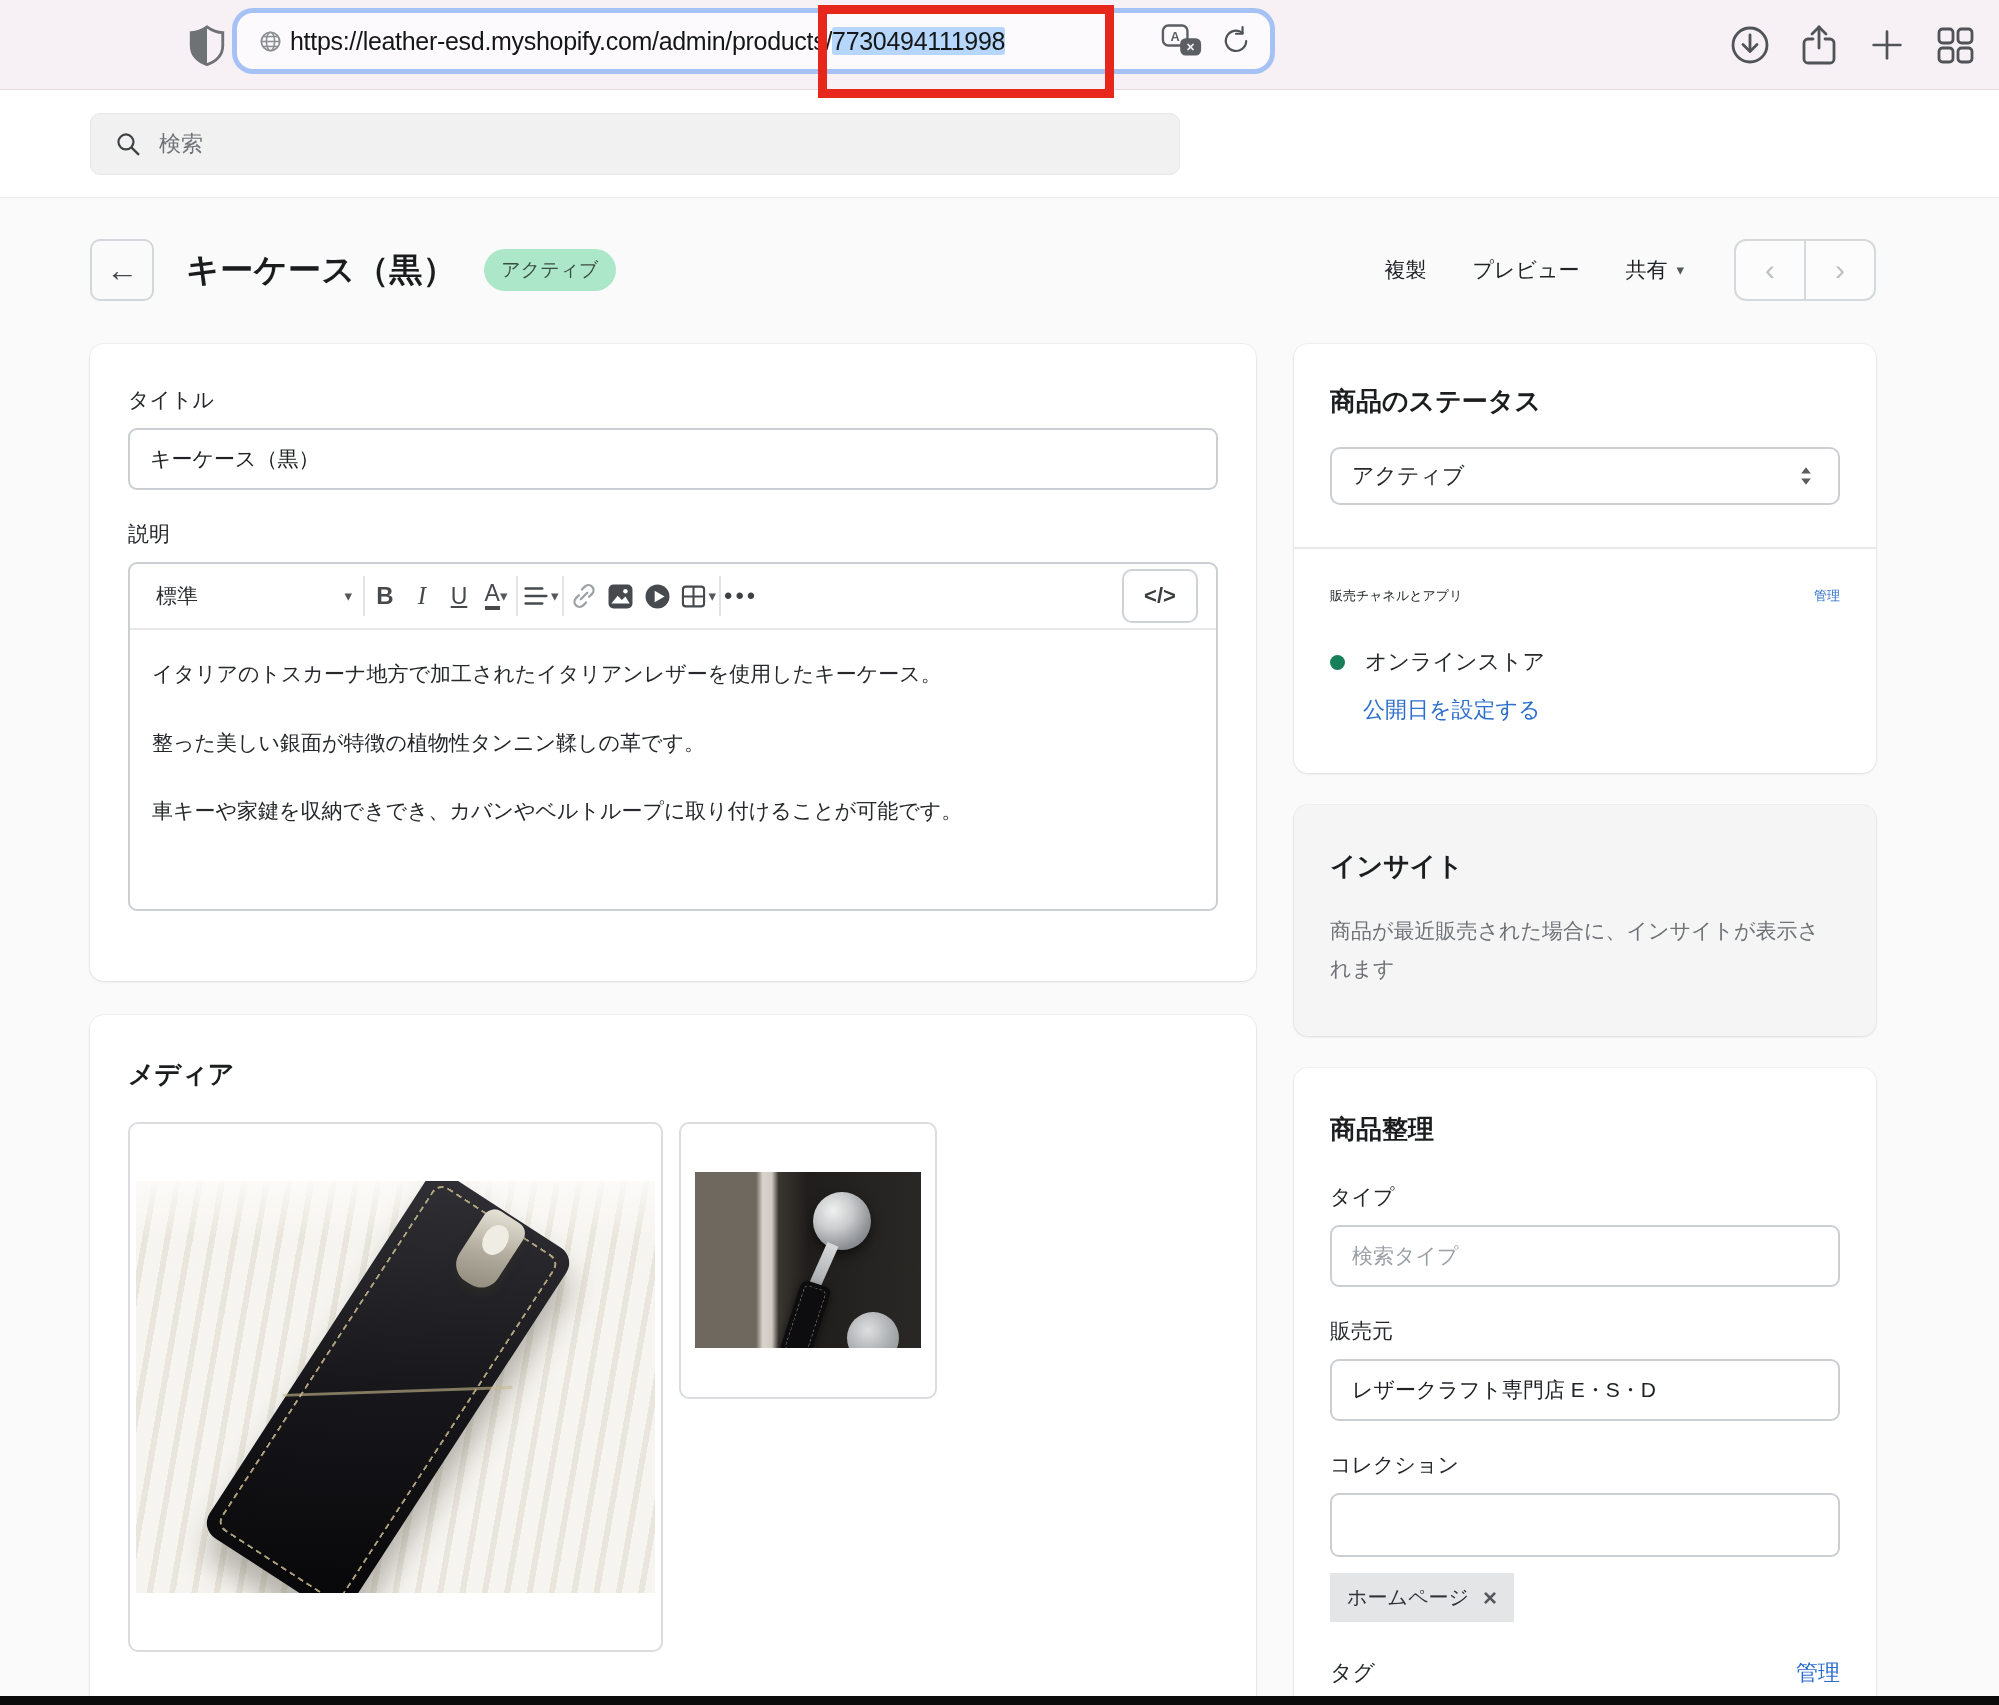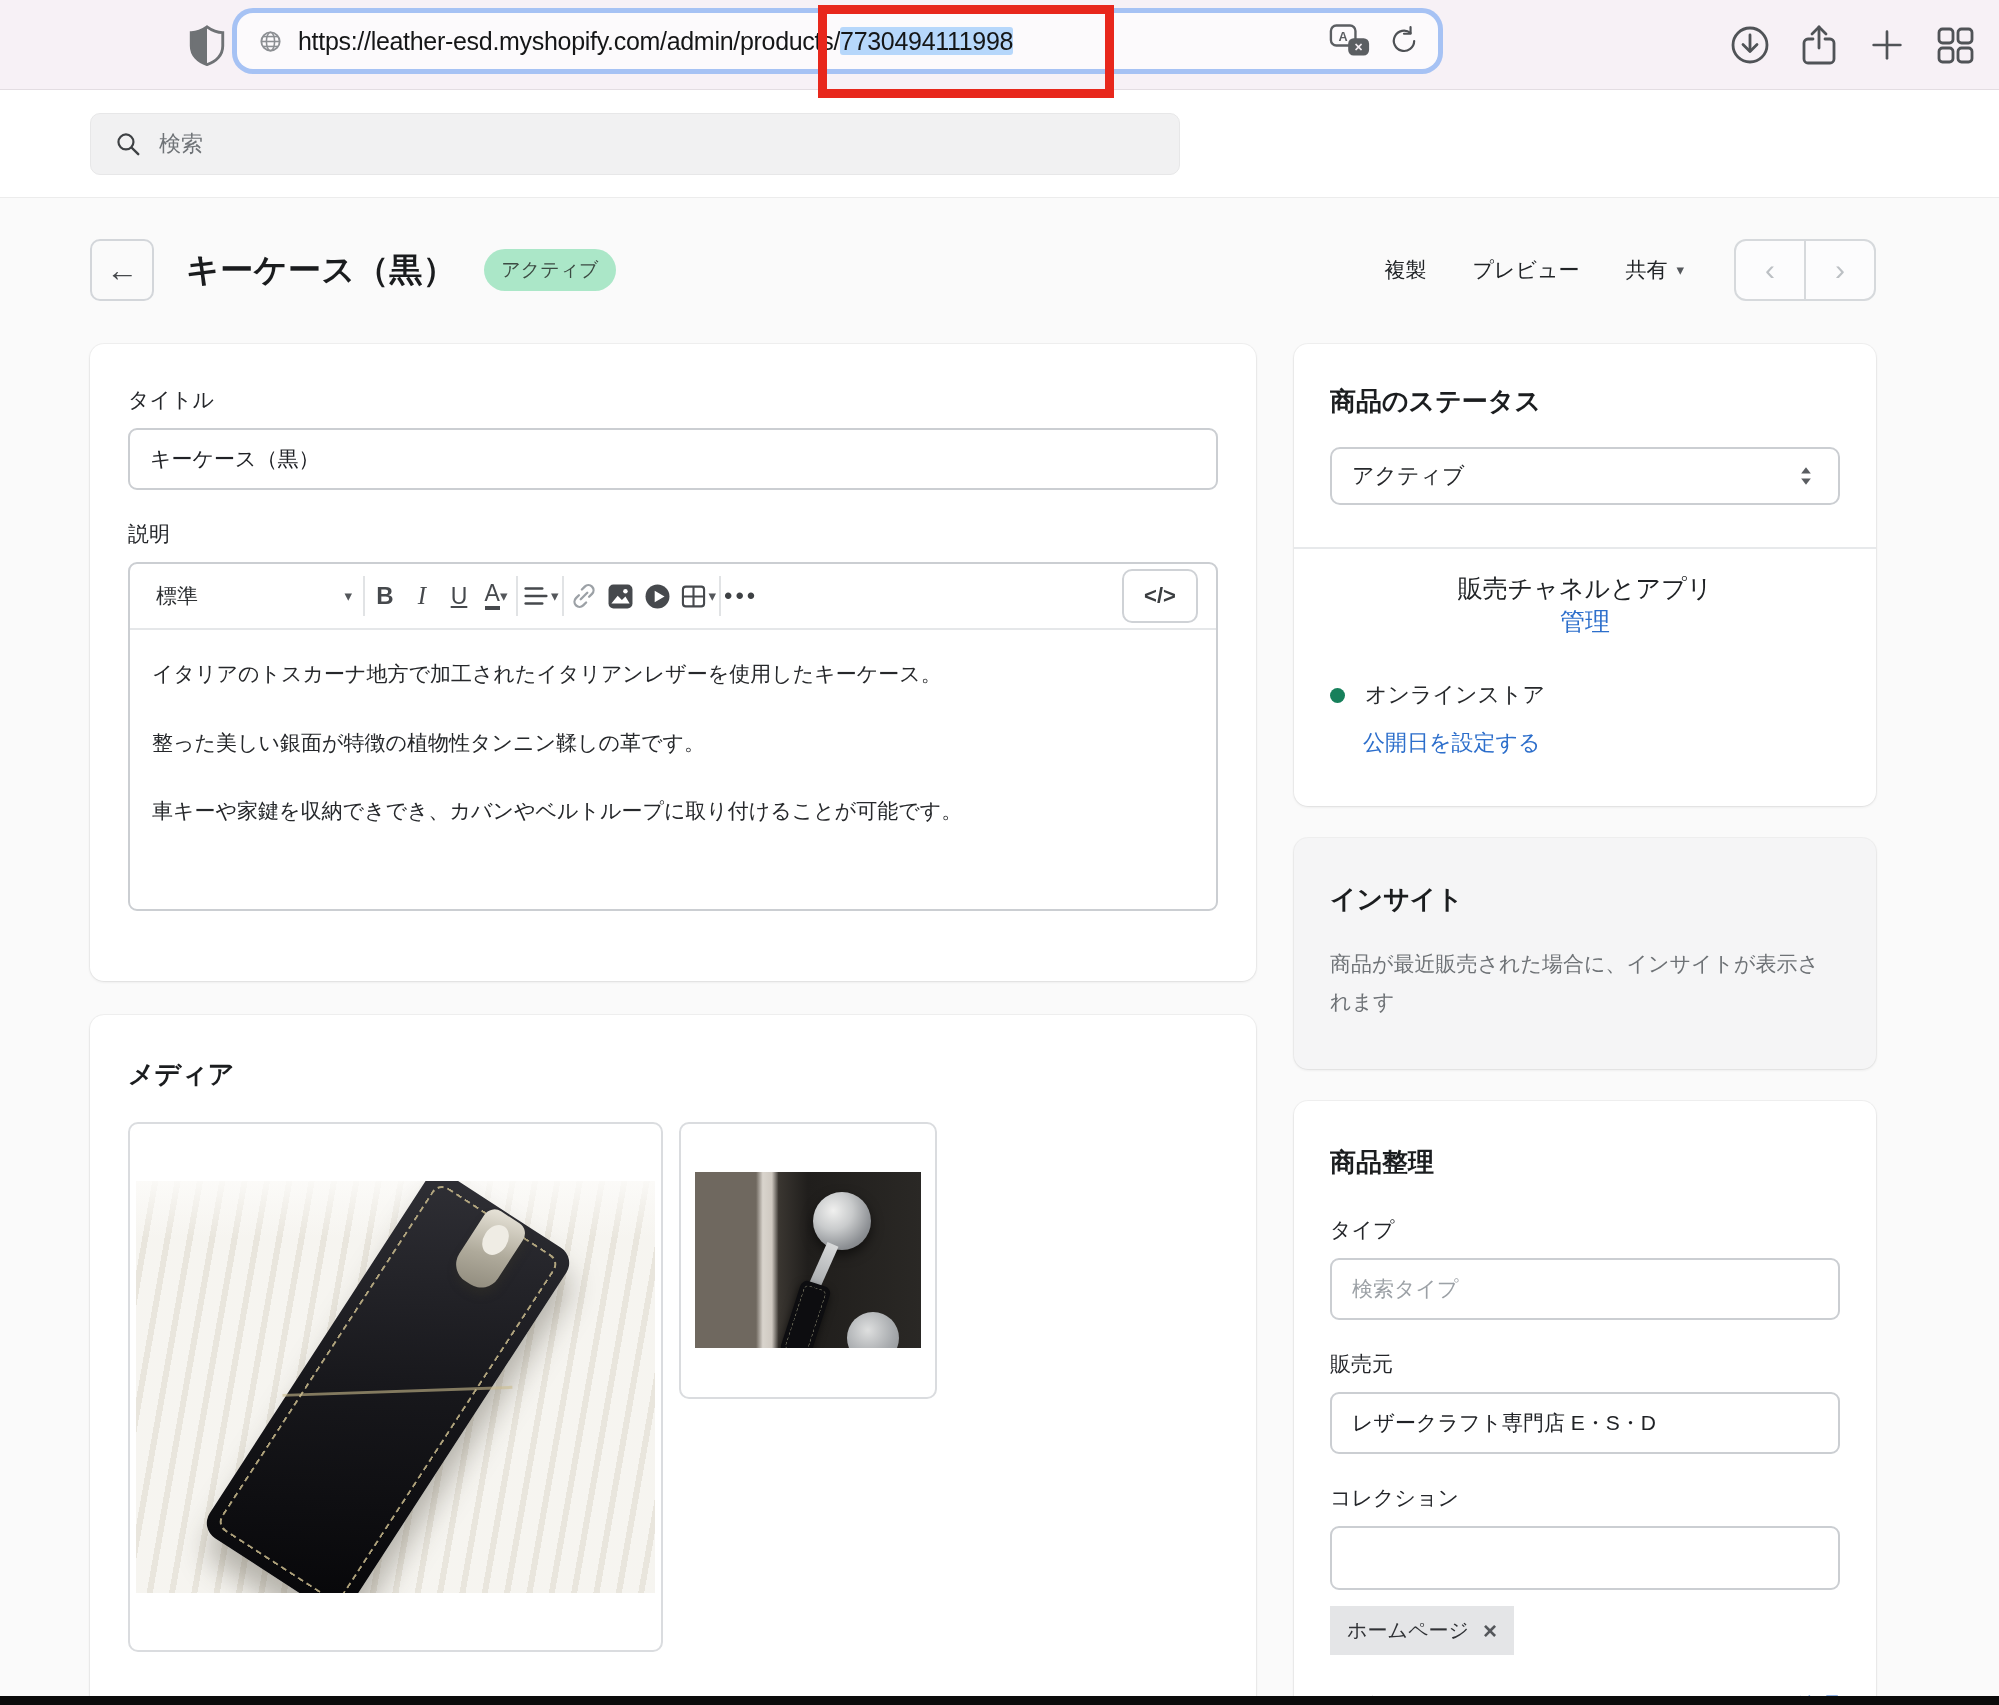--- a/index.html
+++ b/index.html
@@ -2,23 +2,23 @@
 <html><head>
 <meta charset="utf-8">
 <style>
   * { margin:0; padding:0; box-sizing:border-box; }
   html,body { width:1999px; height:1705px; overflow:hidden;
     font-family:"Liberation Sans","DejaVu Sans",sans-serif; background:#FAFAFA; position:relative; }
 
   
   .chrome { position:relative; height:90px; background:#F7F1F6; border-bottom:1px solid #E3DDE2; z-index:4; }
   .shield { position:absolute; left:186px; top:21px; }
-  .urlbar { position:absolute; left:237px; top:13px; width:1201px; height:56px;
+  .urlbar { position:absolute; left:237px; top:13px; width:1033px; height:56px;
     background:#FCFAFC; border-radius:16px; box-shadow:0 0 0 5px #A6C2F4;
-    display:flex; align-items:center; padding:0 18px; gap:12px; }
+    display:flex; align-items:center; padding:0 18px; gap:4px; }
   .url-text { font-size:25px; color:#151617; letter-spacing:-0.3px; white-space:nowrap; }
   .url-sel { background:#B6D7FB; border-radius:3px; }
   .urlbar-right { margin-left:auto; display:flex; align-items:center; gap:16px; }
   .redbox { position:absolute; left:818px; top:5px; width:296px; height:93px;
     border:9px solid #E8271C; z-index:9; }
   .chrome-icons { position:absolute; right:22px; top:0; height:90px; display:flex; align-items:center; gap:25px; }
 
   
   .search-strip { height:108px; background:#FFFFFF; border-bottom:1px solid #ECECEC;
     display:flex; align-items:center; padding-left:90px; }
@@ -122,21 +122,21 @@
   .add-url { color:#2A62C9; font-size:21px; font-weight:600; text-decoration:underline; cursor:pointer; }
 
   
   .card-status { padding:40px 0 48px; }
   .pad-h { padding-left:36px; padding-right:36px; }
   .select-box { margin:28px 36px 42px; height:58px; border:2px solid #CBCED2; border-radius:10px;
     display:flex; align-items:center; justify-content:space-between; padding:0 20px;
     font-size:22px; color:#26282B; cursor:pointer; background:#fff; }
   .hr { border-top:2px solid #E7E9EB; }
   .channels-row { display:flex; justify-content:space-between; align-items:center;
-    padding:23px 36px 0; font-size:25px; color:#202326;flex-direction:column; }
+    padding:38px 36px 0; font-size:13px; color:#202326; }
   .link { color:#2C6ECB; cursor:pointer; }
   .bullet-row { padding:42px 36px 0; display:flex; align-items:center; gap:20px; font-size:22px; color:#26282B; }
   .dot { width:15px; height:15px; border-radius:50%; background:#17805B; }
   .publish-link { padding:18px 36px 0 69px; font-size:22px; }
 
   .card-insights { background:#F5F5F6; padding:44px 36px 48px; }
   .insights-body { margin-top:28px; font-size:21px; color:#6E7276; line-height:1.8; }
 
   .card-org { padding:44px 36px 10px; overflow:hidden; }
   .org-heading { margin-bottom:36px; }

